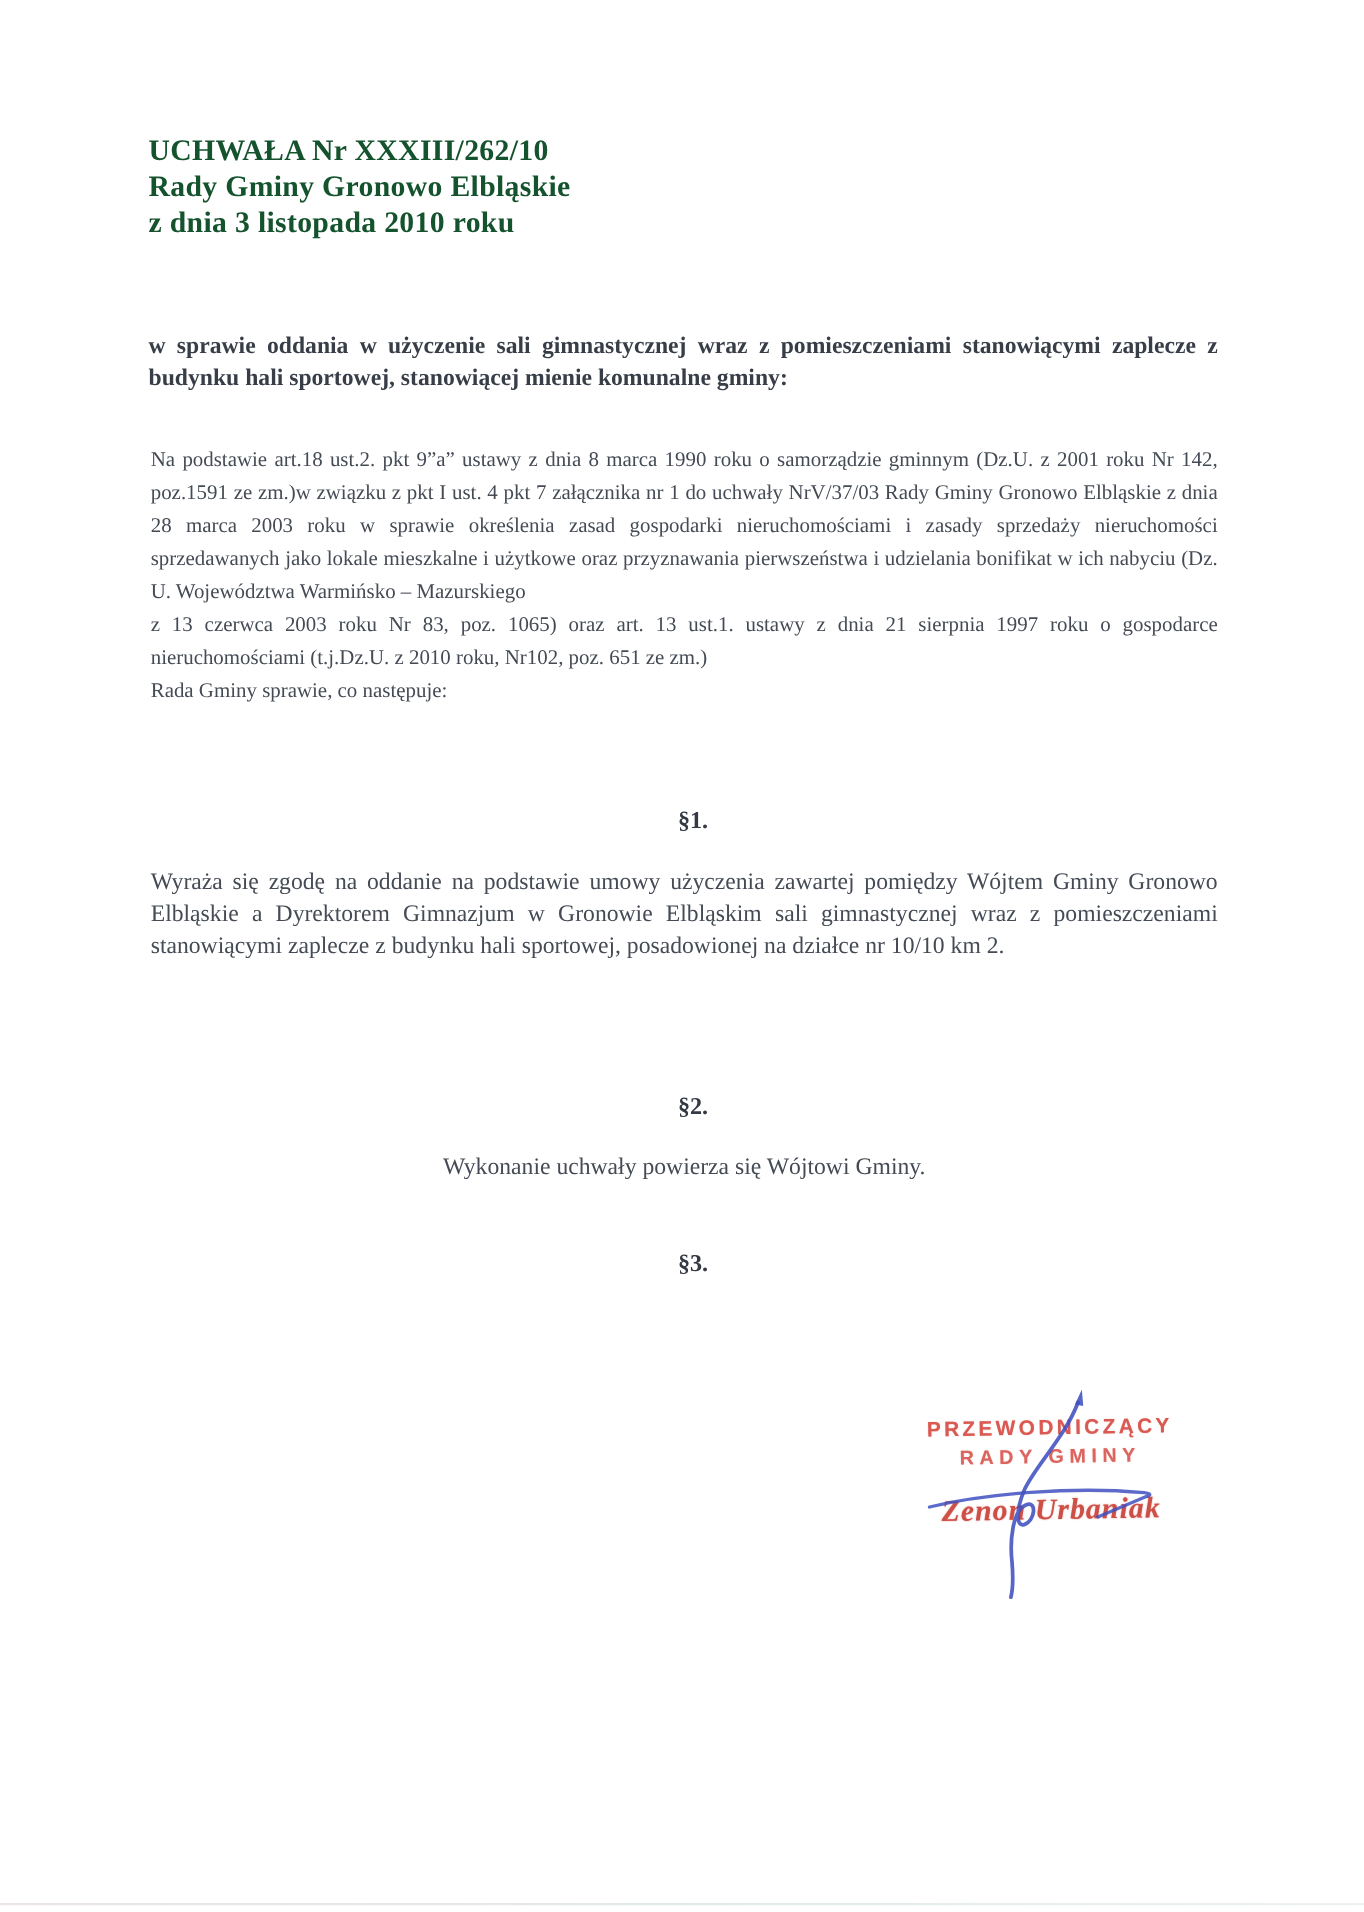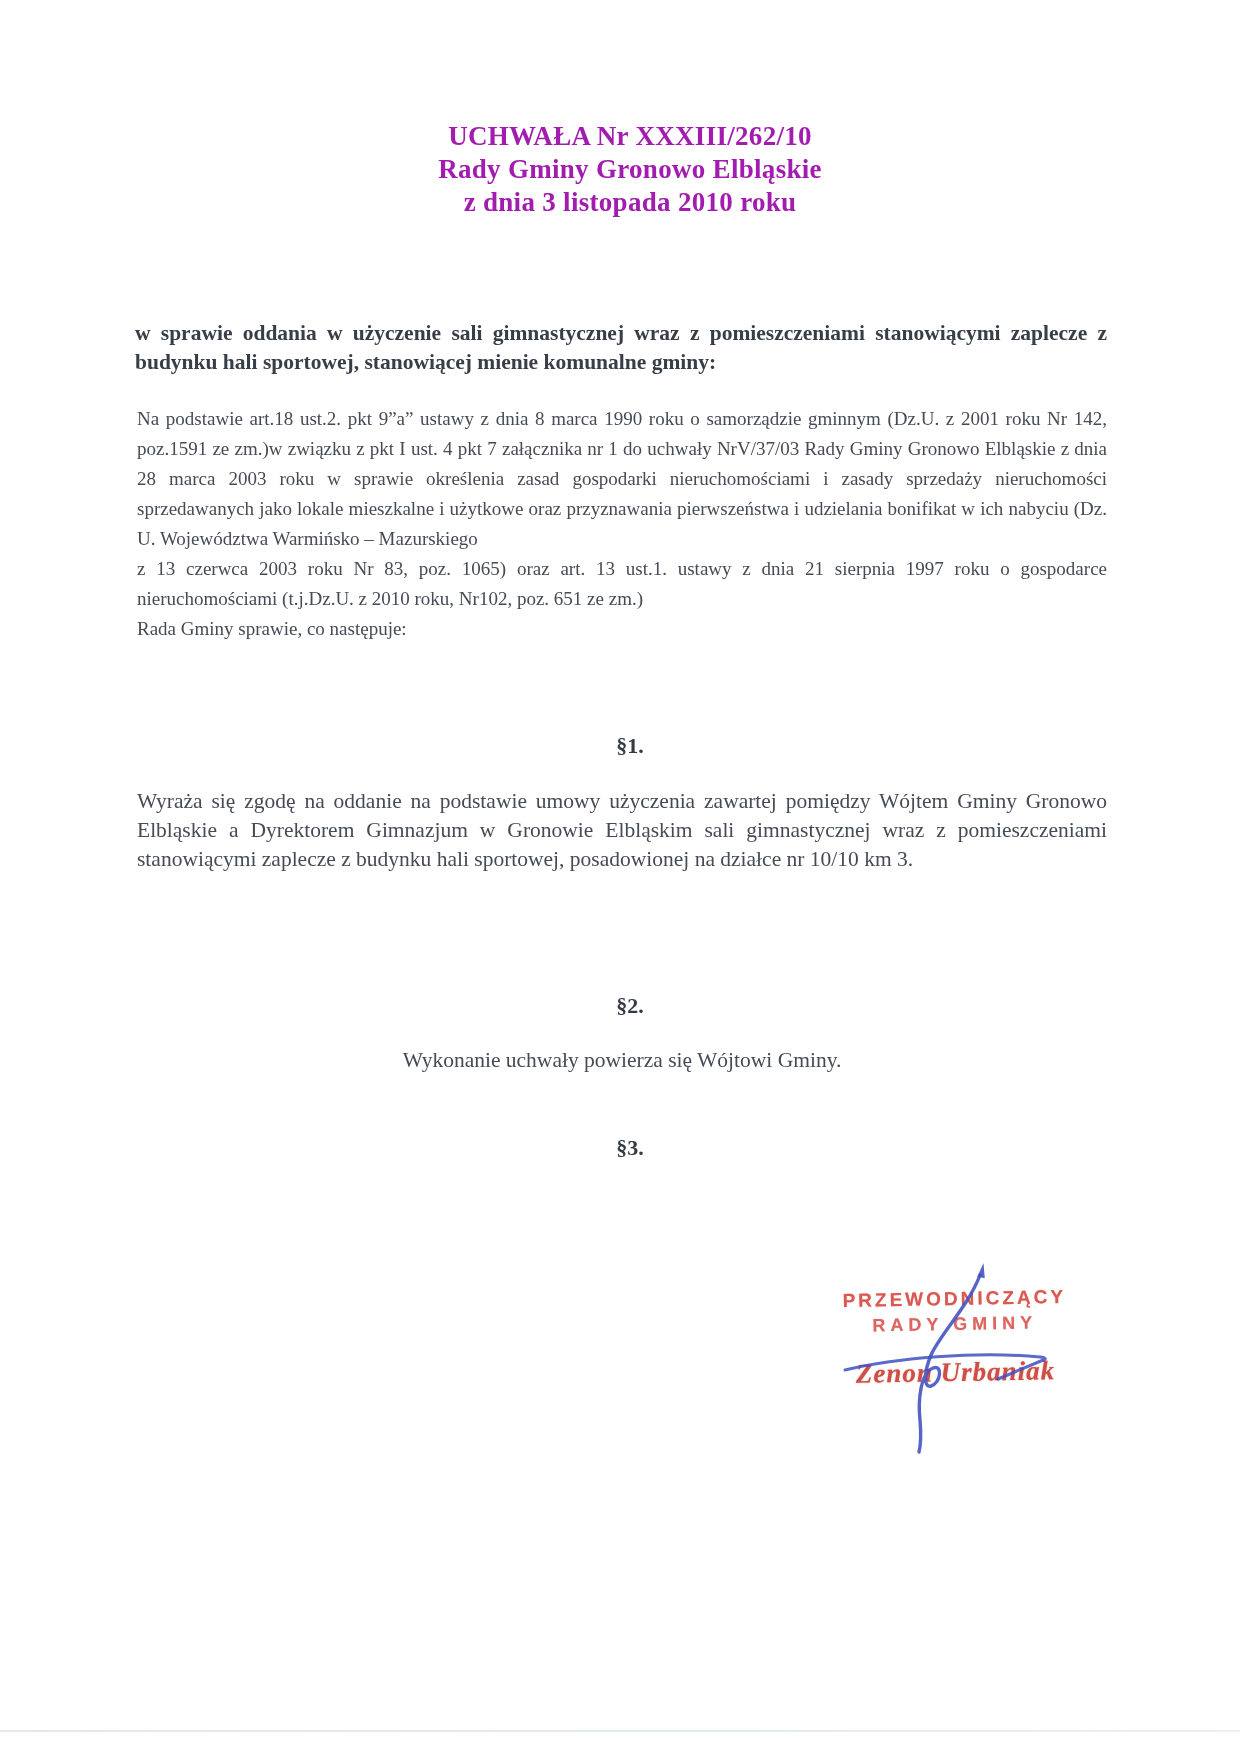--- a/index.html
+++ b/index.html
@@ -14,38 +14,36 @@
     background: #ffffff;
     font-family: "Liberation Serif", "DejaVu Serif", serif;
     color: #454b55;
     overflow: hidden;
   }
   .title-block {
     position: absolute;
     left: 135px;
     width: 990px;
     top: 120px;
-    text-align: center;
     font-weight: bold;
     font-size: 27px;
     line-height: 33px;
-    color: #a21caf;
+    color: #14532d;
     letter-spacing: 0.3px;
   }
   .subject {
     position: absolute;
     left: 135px;
     width: 972px;
     top: 300px;
     font-weight: bold;
     font-size: 21.5px;
     line-height: 29px;
     color: #383e48;
     text-align: justify;
-    margin-top: 19px;
   }
   .legal-basis {
     position: absolute;
     left: 137px;
     width: 970px;
     top: 404px;
     font-size: 19px;
     line-height: 30px;
     text-align: justify;
   }
@@ -141,21 +139,21 @@
 
   <div class="subject">w sprawie oddania w użyczenie sali gimnastycznej wraz z pomieszczeniami stanowiącymi zaplecze z budynku hali sportowej, stanowiącej mienie komunalne gminy:</div>
 
   <div class="legal-basis">
     <div class="legal-part">Na podstawie art.18 ust.2. pkt 9”a” ustawy z dnia 8 marca 1990 roku o samorządzie gminnym (Dz.U. z 2001 roku Nr 142, poz.1591 ze zm.)w związku z pkt I ust. 4 pkt 7 załącznika nr 1 do uchwały NrV/37/03 Rady Gminy Gronowo Elbląskie z dnia 28 marca 2003 roku w sprawie określenia zasad gospodarki nieruchomościami i zasady sprzedaży nieruchomości sprzedawanych jako lokale mieszkalne i użytkowe oraz przyznawania pierwszeństwa i udzielania bonifikat w ich nabyciu (Dz. U. Województwa Warmińsko – Mazurskiego</div>
     <div class="legal-part">z 13 czerwca 2003 roku Nr 83, poz. 1065) oraz art. 13 ust.1. ustawy z dnia 21 sierpnia 1997 roku o gospodarce nieruchomościami (t.j.Dz.U. z 2010 roku, Nr102, poz. 651 ze zm.)</div>
     <div class="legal-part no-justify">Rada Gminy sprawie, co następuje:</div>
   </div>
 
   <div id="sec1-heading" class="section-heading">§1.</div>
-  <div id="sec1-body" class="section-body">Wyraża się zgodę na oddanie na podstawie umowy użyczenia zawartej pomiędzy Wójtem Gminy Gronowo Elbląskie a Dyrektorem Gimnazjum w Gronowie Elbląskim sali gimnastycznej wraz z pomieszczeniami stanowiącymi zaplecze z budynku hali sportowej, posadowionej na działce nr 10/10 km 3.</div>
+  <div id="sec1-body" class="section-body">Wyraża się zgodę na oddanie na podstawie umowy użyczenia zawartej pomiędzy Wójtem Gminy Gronowo Elbląskie a Dyrektorem Gimnazjum w Gronowie Elbląskim sali gimnastycznej wraz z pomieszczeniami stanowiącymi zaplecze z budynku hali sportowej, posadowionej na działce nr 10/10 km 2.</div>
 
   <div id="sec2-heading" class="section-heading">§2.</div>
   <div id="sec2-body" class="section-body">Wykonanie uchwały powierza się Wójtowi Gminy.</div>
 
   <div id="sec3-heading" class="section-heading">§3.</div>
 
   <div class="stamp-block">
     <div class="stamp-line-1">PRZEWODNICZĄCY</div>
     <div class="stamp-line-2">RADY GMINY</div>
     <div class="stamp-name">Zenon Urbaniak</div>

